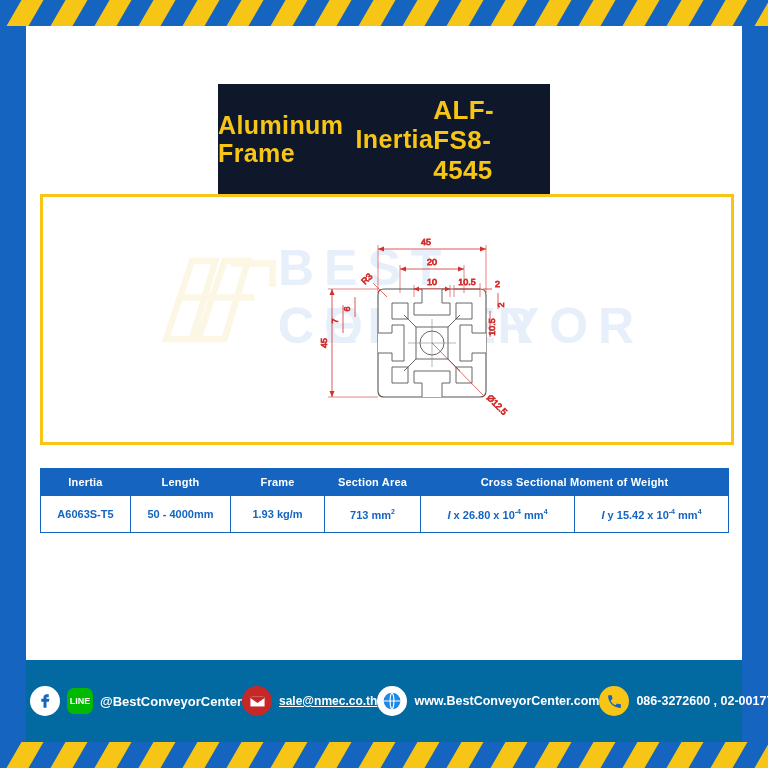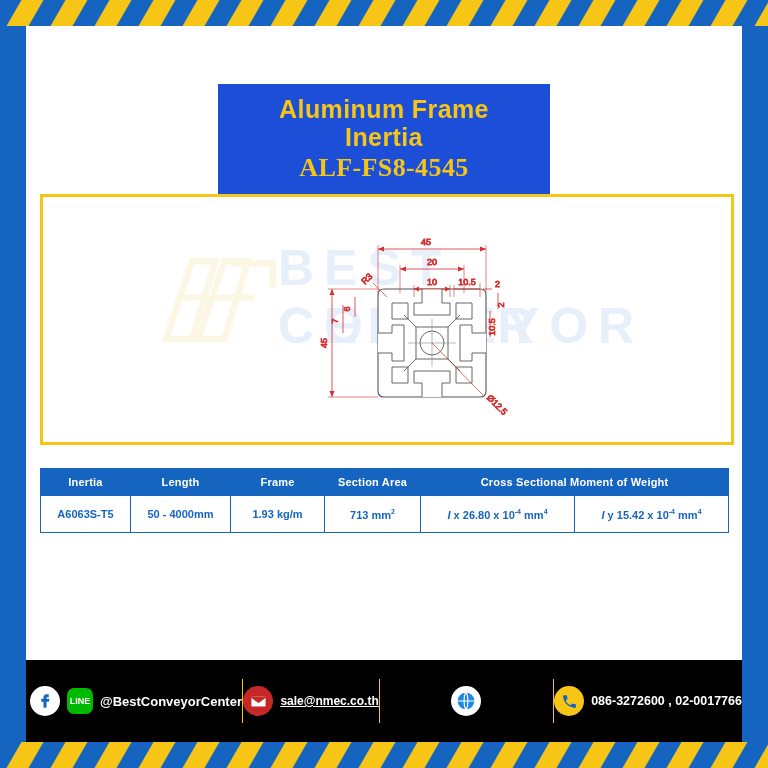--- a/index.html
+++ b/index.html
@@ -38,30 +38,30 @@
     left:26px;top:26px;
     width:716px;height:660px;
     background:#ffffff;
   }
 
   
   .title-box{
     position:absolute;
     left:192px;top:58px;
     width:332px;height:110px;
-    background:#1d4ed8;
-    display:flex;flex-direction:column;
+    background:#0f172a;
+    display:flex;flex-direction:row;
     align-items:center;justify-content:center;
     color:#f6c516;
     font-weight:bold;
     letter-spacing:.4px;
   }
   .title-line1{font-size:25px;line-height:28px;}
   .title-line2{font-size:25px;line-height:28px;}
-  .title-line3{font-size:26px;line-height:30px;margin-top:2px;font-family:Liberation Serif, serif;}
+  .title-line3{font-size:26px;line-height:30px;margin-top:2px;}
 
   
   .draw-box{
     position:absolute;
     left:14px;top:168px;
     width:688px;height:245px;
     border:3px solid #f6c516;
     background:#fff;
     overflow:hidden;
   }
@@ -116,21 +116,21 @@
     border:1px solid #1565c0;
   }
   sup{font-size:7px;vertical-align:super;}
   .ital{font-style:italic;}
 
   
   .footer{
     position:absolute;
     left:26px;right:26px;bottom:26px;
     height:82px;
-    background:#000000;
+    background:#0369a1;
     display:flex;
     align-items:center;
   }
   .fgroup{
     display:flex;align-items:center;
     color:#ffffff;
     font-size:12.5px;font-weight:bold;
     height:100%;
     justify-content:center;
     gap:7px;
@@ -381,20 +381,21 @@
 
     <div class="divider"></div>
 
     <div class="fgroup g3">
       <span class="badge white">
         <svg width="20" height="20" viewBox="0 0 24 24">
           <circle cx="12" cy="12" r="10" fill="#1e88e5"></circle>
           <path fill="none" stroke="#ffffff" stroke-width="1.4" d="M2 12h20M12 2c3 3 3 17 0 20M12 2c-3 3-3 17 0 20"></path>
         </svg>
       </span>
+      <span class="ftxt">www.BestConveyorCenter.com</span>
     </div>
 
     <div class="divider"></div>
 
     <div class="fgroup g4">
       <span class="badge yellow">
         <svg width="17" height="17" viewBox="0 0 24 24">
             <path fill="#1565c0" d="M6.6 10.8c1.4 2.8 3.8 5.1 6.6 6.6l2.2-2.2c.3-.3.7-.4 1-.2 1.2.4 2.4.6 3.6.6.6 0 1 .4 1 1V20c0 .6-.4 1-1 1C10.6 21 3 13.4 3 4c0-.6.4-1 1-1h3.5c.6 0 1 .4 1 1 0 1.3.2 2.5.6 3.6.1.4 0 .8-.2 1l-2.3 2.2z"></path>
           </svg>
       </span>

